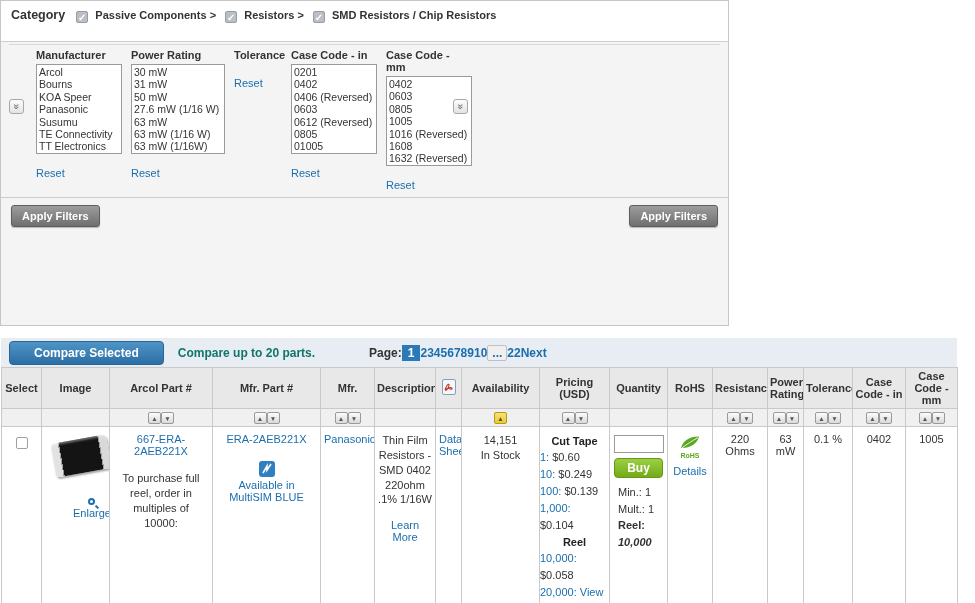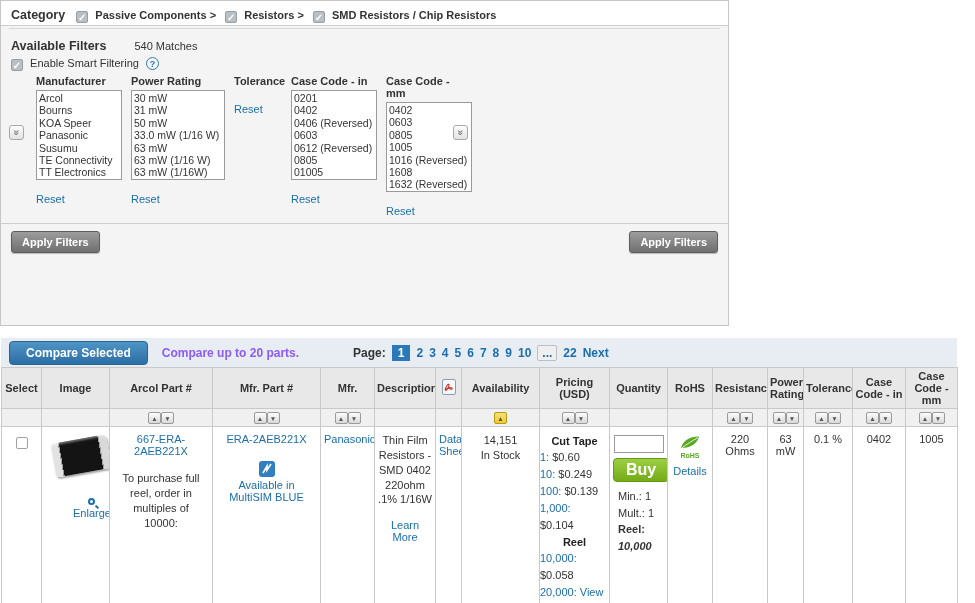--- a/index.html
+++ b/index.html
@@ -15,21 +15,21 @@
   .searchwrap input { flex:1; border:none; outline:none; padding:0 6px; font:italic 11.5px "Liberation Sans",sans-serif; color:#999; background:#fff; }
   .searchbtn { width:28px; height:22px; margin:2px; border:1px solid #14557f; border-radius:3px;
     background:linear-gradient(#3b8fc9,#176eae); display:flex; align-items:center; justify-content:center; cursor:pointer; }
   .mag { position:relative; width:9px; height:9px; border:2px solid #fff; border-radius:50%; display:inline-block; }
   .mag:after { content:""; position:absolute; width:2px; height:5px; background:#fff; transform:rotate(-45deg); left:8px; top:7px; }
   .mag.blue { border-color:#1a6eae; width:7px; height:7px; }
   .mag.blue:after { background:#1a6eae; height:4px; left:6px; top:5px; }
   .cb { display:inline-block; width:12px; height:12px; border:1px solid #a0a0a0; background:#fff; border-radius:2px; vertical-align:-2px; margin-right:4px; }
   .cb.checked { background:#b9bfc5; border-color:#979da3; color:#fff; font-size:10px; line-height:11px; text-align:center; font-weight:bold; }
   .stacked-cbs div { margin-bottom:4px; font-weight:bold; color:#333; }
-  .row-category { background:#fff; padding:7px 10px 2px; border-bottom:1px solid #cecece; }
+  .row-category { background:#fff; padding:7px 10px 18px; border-bottom:1px solid #cecece; }
   .row-category b.cat { font-size:12.5px; margin-right:8px; }
   .catitem { font-weight:bold; margin-right:6px; }
   .sec { padding:8px 10px 6px; }
   .sec h3 { font-size:12.5px; color:#333; margin-bottom:4px; }
   .matches { font-weight:normal; font-size:11px; margin-left:28px; }
   .qmark { display:inline-block; width:13px; height:13px; border:1px solid #2d7ab8; border-radius:50%; color:#2d7ab8; font-size:9px; font-weight:bold; text-align:center; line-height:12px; margin-left:4px; }
   .divider { border-top:1px solid #d8d8d8; margin:2px 8px; }
   .lists { position:relative; padding:2px 0 2px 35px; display:flex; gap:9px; }
   .fcol .fhead { font-weight:bold; margin-bottom:3px; }
   .fbox { background:#fff; border:1px solid #9a9a9a; height:90px; overflow:hidden; padding:1px 2px; }
@@ -41,24 +41,24 @@
   .band-apply { border-top:1px solid #cccccc; padding:7px 10px; overflow:hidden; margin-top:4px; }
   .applybtn { color:#fff; font-weight:bold; font-size:11px; padding:4px 10px; border:1px solid #5e5e5e; border-radius:3px;
     background:linear-gradient(#9d9d9d,#6f6f6f); cursor:pointer; box-shadow:0 1px 1px rgba(0,0,0,.25); }
   .applybtn.right { float:right; } .applybtn.left { float:left; }
 
   
   .results { position:absolute; top:338px; left:1px; width:956px; border-bottom:2px solid #2e2e2e; }
   .toolbar { display:flex; align-items:center; gap:10px; background:#e7edf2; padding:4px 8px; height:29px; }
   .btn-green { color:#fff; font-weight:bold; font-size:12px; padding:4px 12px; border:1px solid #6f9a0e; border-radius:4px;
     background:linear-gradient(#a8d044,#7cab10); cursor:pointer; }
-  .btn-blue { color:#fff; font-weight:bold; font-size:12px; padding:4px 16px; border:1px solid #27648f; border-radius:4px;
+  .btn-blue { color:#fff; font-weight:bold; font-size:12px; padding:4px 24px; border:1px solid #27648f; border-radius:4px;
     background:linear-gradient(#4f94c6,#2b6ea5); cursor:pointer; }
-  .compare-note { font-weight:bold; font-size:12px; color:#8b5cf6; margin-left:4px; }
-  .pager { display:flex; align-items:center; gap:6px; margin-left:44px; font-size:12px; font-weight:bold; }
+  .compare-note { font-weight:bold; font-size:12px; color:#0f766e; margin-left:4px; }
+  .pager { display:flex; align-items:center; margin-left:44px; font-size:12px; font-weight:bold; }
   .pager a { font-weight:bold; }
   .pg-cur { background:#2b79b8; color:#fff; padding:1px 6px; }
   .pg-ell { background:#efefef; border:1px solid #c0c0c0; border-radius:2px; padding:0 4px; color:#1a6eae; }
   table { border-collapse:collapse; table-layout:fixed; width:956px; background:#fff; }
   th, td { border:1px solid #c9c9c9; font-size:11px; overflow:hidden; }
   tr.hdr th { background:#e8e8e8; color:#333; font-weight:bold; text-align:center; vertical-align:middle; height:37px; padding:2px; }
   tr.sort td { background:#f0f0f0; height:18px; text-align:center; padding:1px; }
   .sbtn { display:inline-block; width:13px; height:12px; border:1px solid #9a9a9a; border-radius:2px;
     background:linear-gradient(#fcfcfc,#d9d9d9); font-size:6.5px; line-height:11px; color:#555; text-align:center; vertical-align:middle; cursor:pointer; }
   .sbtn.active { background:linear-gradient(#f7e27a,#e8c93e); border-color:#b89b0d; color:#6b5200; }
@@ -72,21 +72,21 @@
   .mouser-note { margin-top:14px; color:#333; line-height:1.35; padding:0 2px; }
   .cell-mouserpart { padding:6px 5px !important; }
   .msim { margin-top:16px; }
   .msim svg { display:block; margin:0 auto 2px; }
   .desc { line-height:1.35; }
   .learnmore { display:inline-block; margin-top:12px; }
   .avail { line-height:1.4; }
   .price-title { font-weight:bold; color:#222; text-align:center; margin:2px 0; }
   .price-line { text-align:left; padding-right:5px; line-height:1.55; color:#333; }
   .qty-input { width:50px; height:18px; border:1px solid #9a9a9a; margin:2px auto 5px; display:block; }
-  .buybtn { display:block; margin:0 auto 6px; color:#fff; font-weight:bold; font-size:16px; padding:2px 12px;
+  .buybtn { display:block; margin:0 auto 6px; color:#fff; font-weight:bold; font-size:12px; padding:2px 12px;
     border:1px solid #649a12; border-radius:4px; background:linear-gradient(#9ccf44,#74ab17); cursor:pointer; }
   .qline { text-align:left; padding-left:5px; line-height:1.5; color:#333; }
   .qline .rl { font-weight:bold; } .qline .rv { font-weight:bold; font-style:italic; }
   .rohs-label { color:#5aa821; font-weight:bold; font-size:7px; line-height:1; }
   .rohs-details { display:inline-block; margin-top:6px; }
   .pdf-ic { display:inline-block; }
 </style>
 </head>
 <body>
 
@@ -101,28 +101,20 @@
       <span class="catitem">Passive Components &gt;</span>
       <span class="cb checked">✓</span>
       <span class="catitem">Resistors &gt;</span>
       <span class="cb checked">✓</span>
       <span class="catitem">SMD Resistors / Chip Resistors</span>
     </div>
 
 
     <div class="divider"></div>
 
-    <div class="sec" style="padding-bottom:2px;">
-      <h3><span>Available Filters</span><span class="matches">540 Matches</span></h3>
-      <div>
-        <span class="cb checked">✓</span>
-        <span>Enable Smart Filtering</span>
-        <span class="qmark">?</span>
-      </div>
-    </div>
 
     <div class="lists">
       <span class="chev left"><span>»</span></span>
       <span class="chev right"><span>»</span></span>
 
       <div class="fcol" style="width:86px;">
         <div class="fhead">Manufacturer</div>
         <div class="fbox">
           <div class="fopt">Arcol</div>
           <div class="fopt">Bourns</div>
@@ -134,21 +126,21 @@
         </div>
         <a class="reset">Reset</a>
       </div>
 
       <div class="fcol" style="width:94px;">
         <div class="fhead">Power Rating</div>
         <div class="fbox">
           <div class="fopt">30 mW</div>
           <div class="fopt">31 mW</div>
           <div class="fopt">50 mW</div>
-          <div class="fopt">33.0 mW (1/16 W)</div>
+          <div class="fopt">27.6 mW (1/16 W)</div>
           <div class="fopt">63 mW</div>
           <div class="fopt">63 mW (1/16 W)</div>
           <div class="fopt">63 mW (1/16W)</div>
         </div>
         <a class="reset">Reset</a>
       </div>
 
       <div class="fcol" style="width:48px;">
         <div class="fhead">Tolerance</div>
         <a class="reset">Reset</a>

